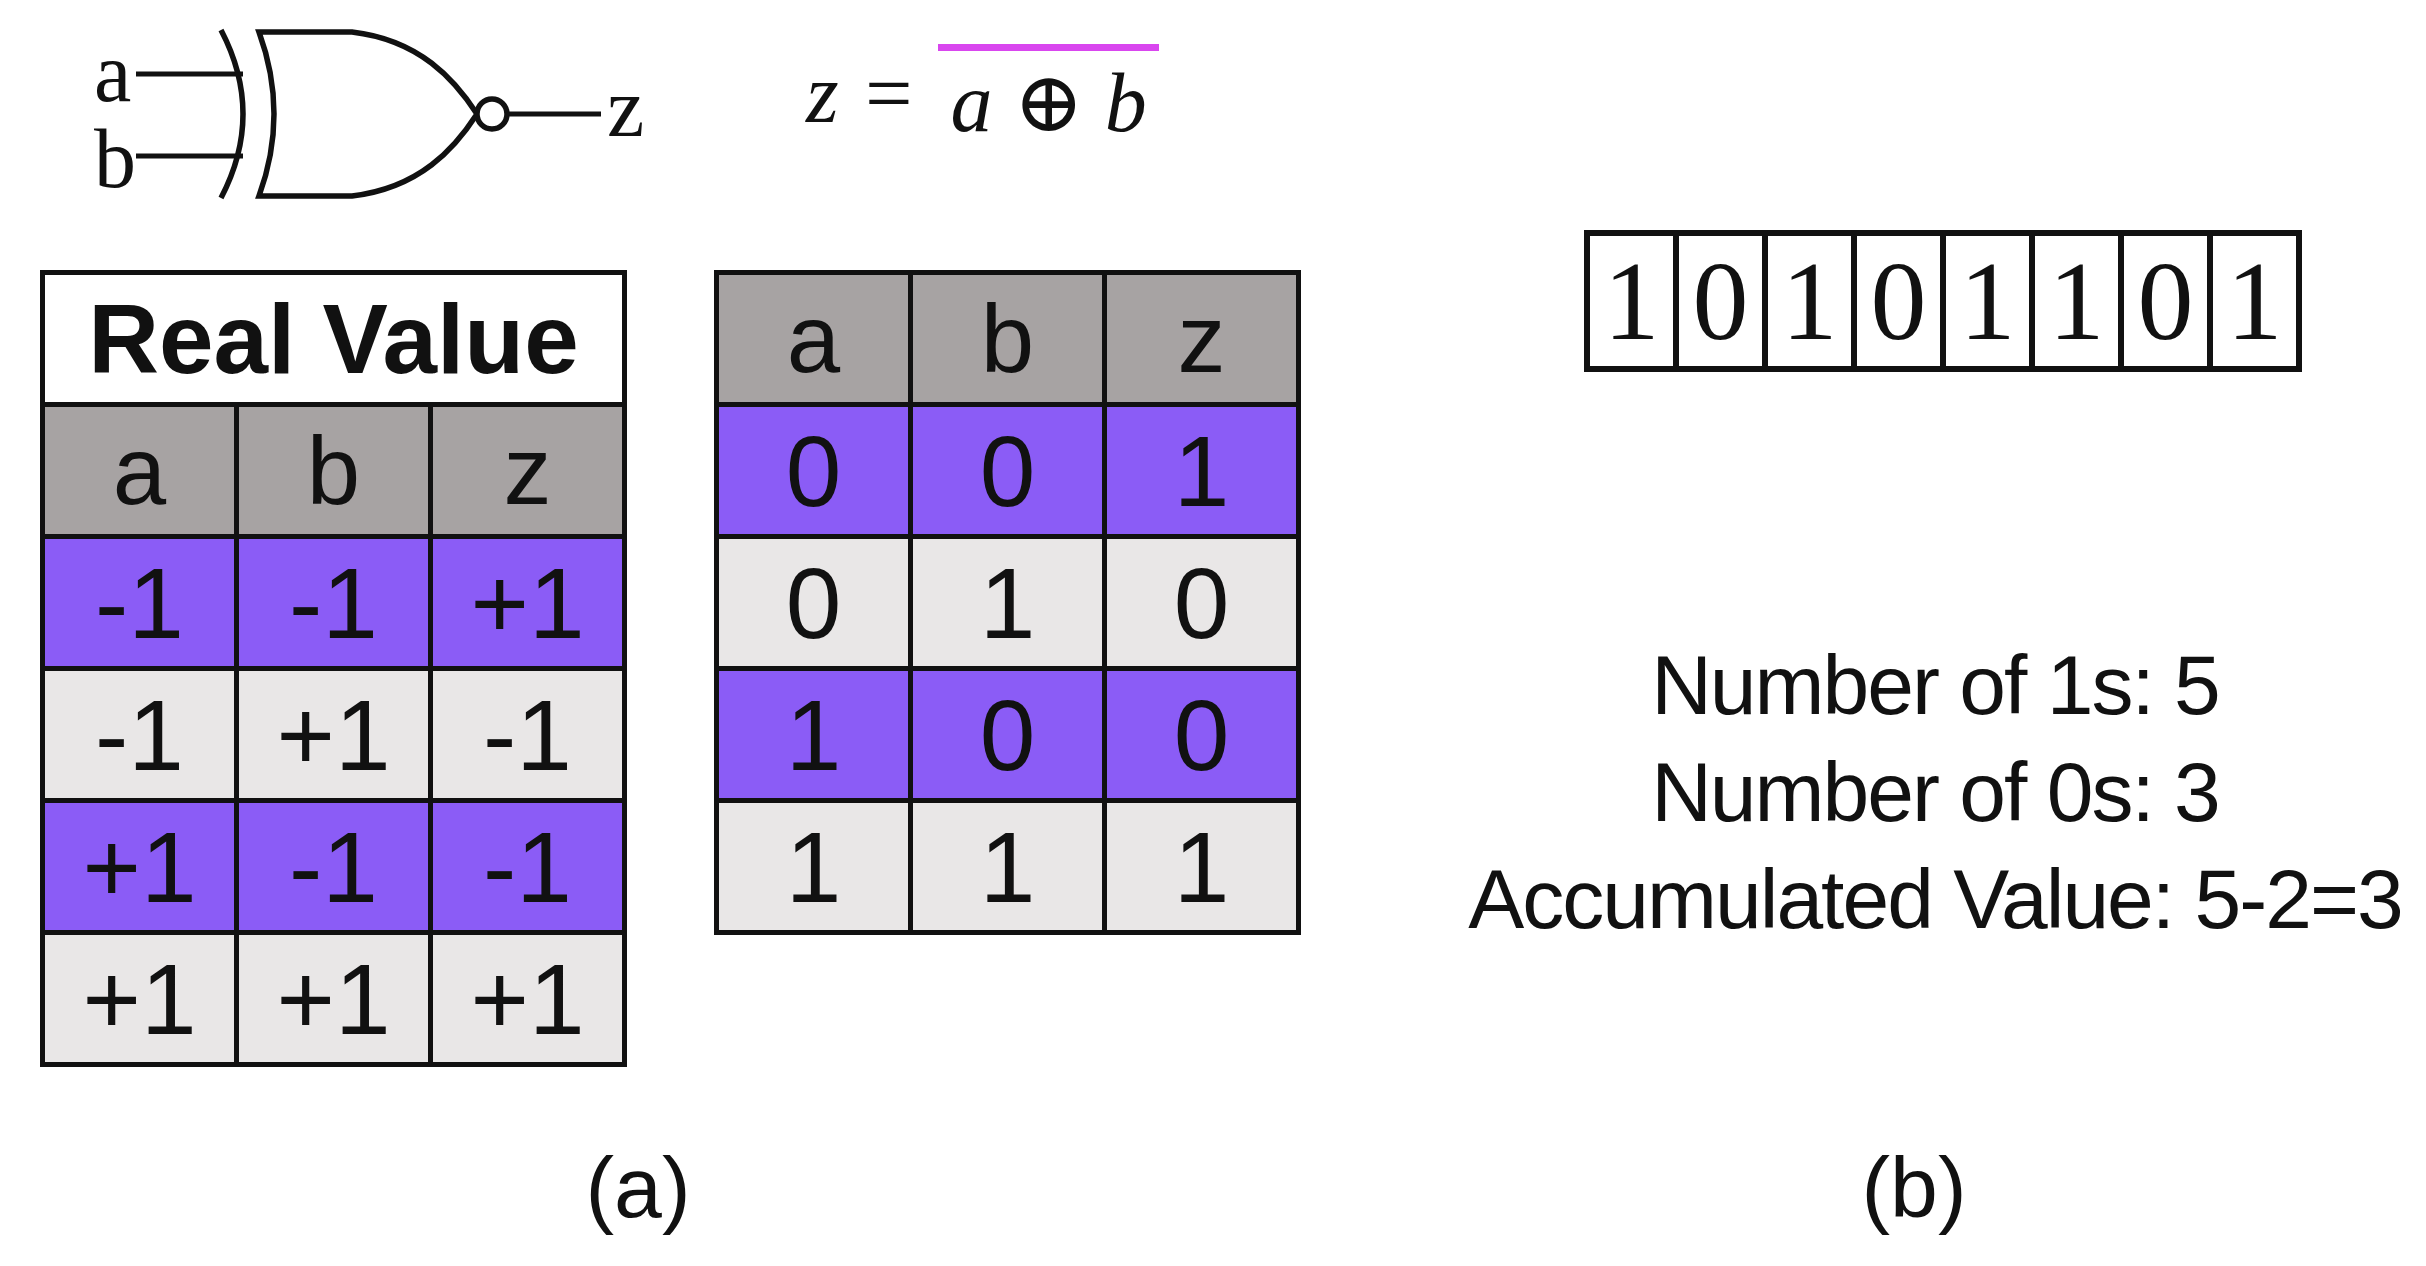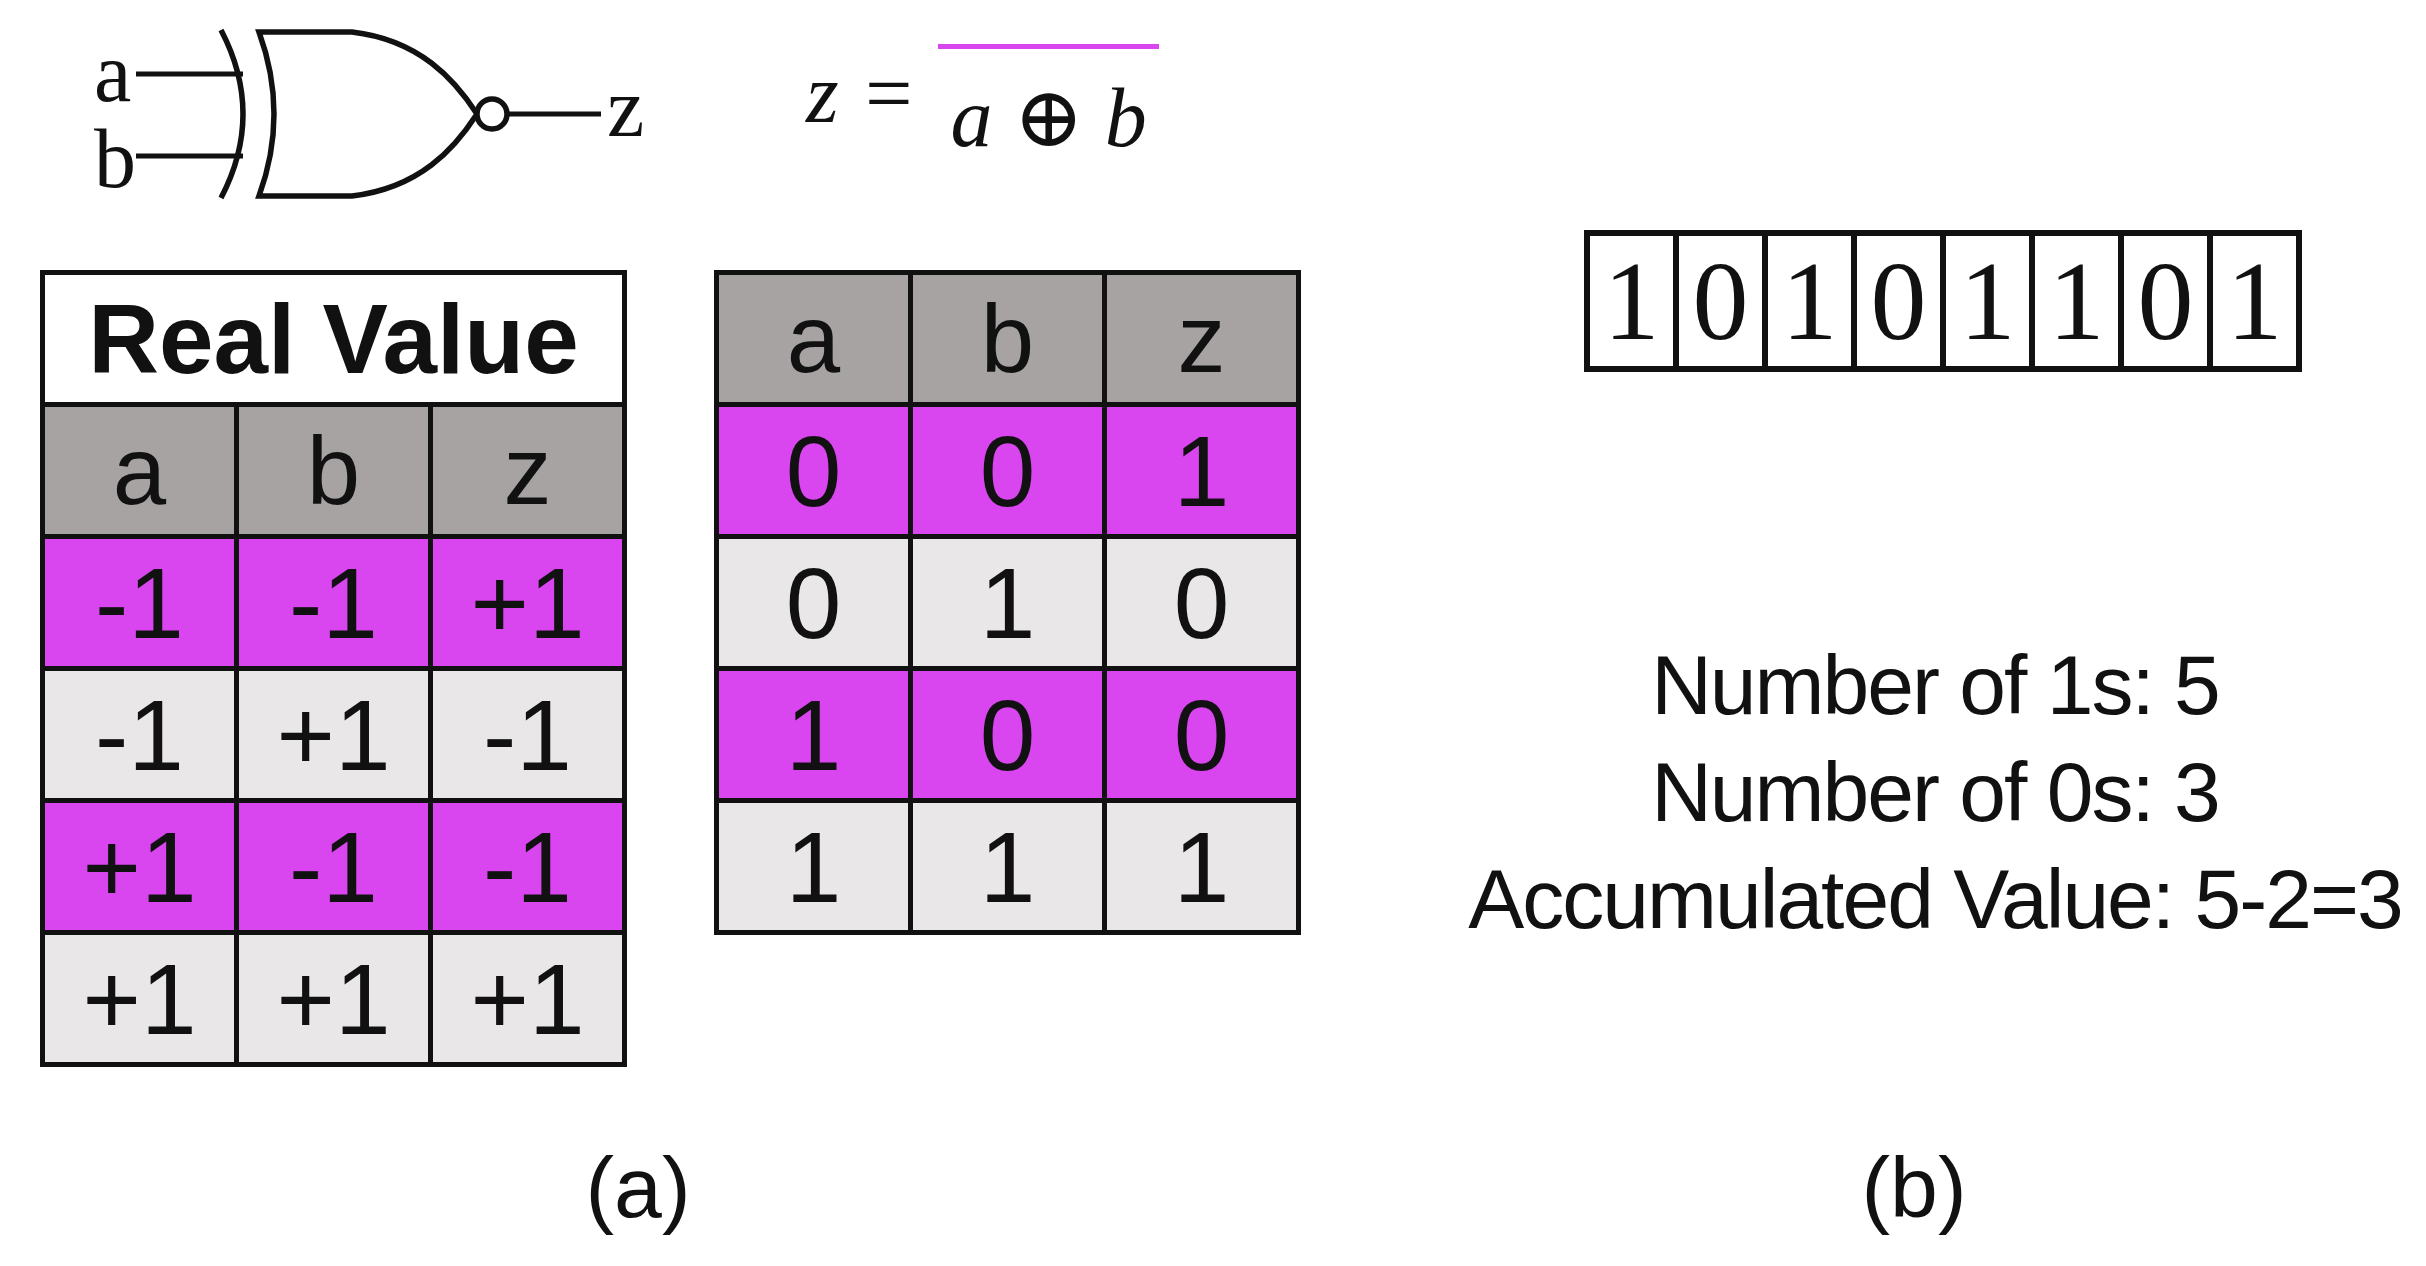--- a/index.html
+++ b/index.html
@@ -13,23 +13,23 @@
   .gate-svg .shape{stroke:#111;stroke-width:5.5;fill:#ffffff;}
   .gate-svg .arc{stroke:#111;stroke-width:5.5;fill:none;}
   .gate-svg text{font-family:"Liberation Serif","DejaVu Serif",serif;font-size:84px;fill:#111;}
   
   .equation{
     position:absolute;left:806px;top:44px;display:flex;align-items:flex-start;
     font-family:"Liberation Serif","DejaVu Serif",serif;font-style:italic;
     font-size:84px;color:#111;white-space:nowrap;
   }
   .eq-lhs{line-height:1.2;}
-  .eq-rhs{border-top:5px solid #d946ef;padding:23px 12px 0 12px;margin-left:22px;line-height:1.1;}
+  .eq-rhs{border-top:7px solid #d946ef;padding:6px 12px 0 12px;margin-left:22px;line-height:1.1;}
   
-  table.tt{position:absolute;border-collapse:collapse;table-layout:fixed;background:#d946ef;}
+  table.tt{position:absolute;border-collapse:collapse;table-layout:fixed;background:#8b5cf6;}
   table.tt td{
     border:5px solid var(--border,#111);text-align:center;vertical-align:middle;
     width:189px;height:127px;font-size:100px;padding:0;line-height:1;
   }
   table.tt td.title{font-weight:bold;font-size:98px;background:#fff;}
   table.tt tr.hdr td{background:var(--header-gray,#a7a3a3);font-size:96px;}
   table.tt tr.alt td{background:var(--row-alt,#e9e7e7);}
   
   table.bits{position:absolute;left:1584px;top:230px;border-collapse:collapse;table-layout:fixed;background:#fff;}
   table.bits td{

